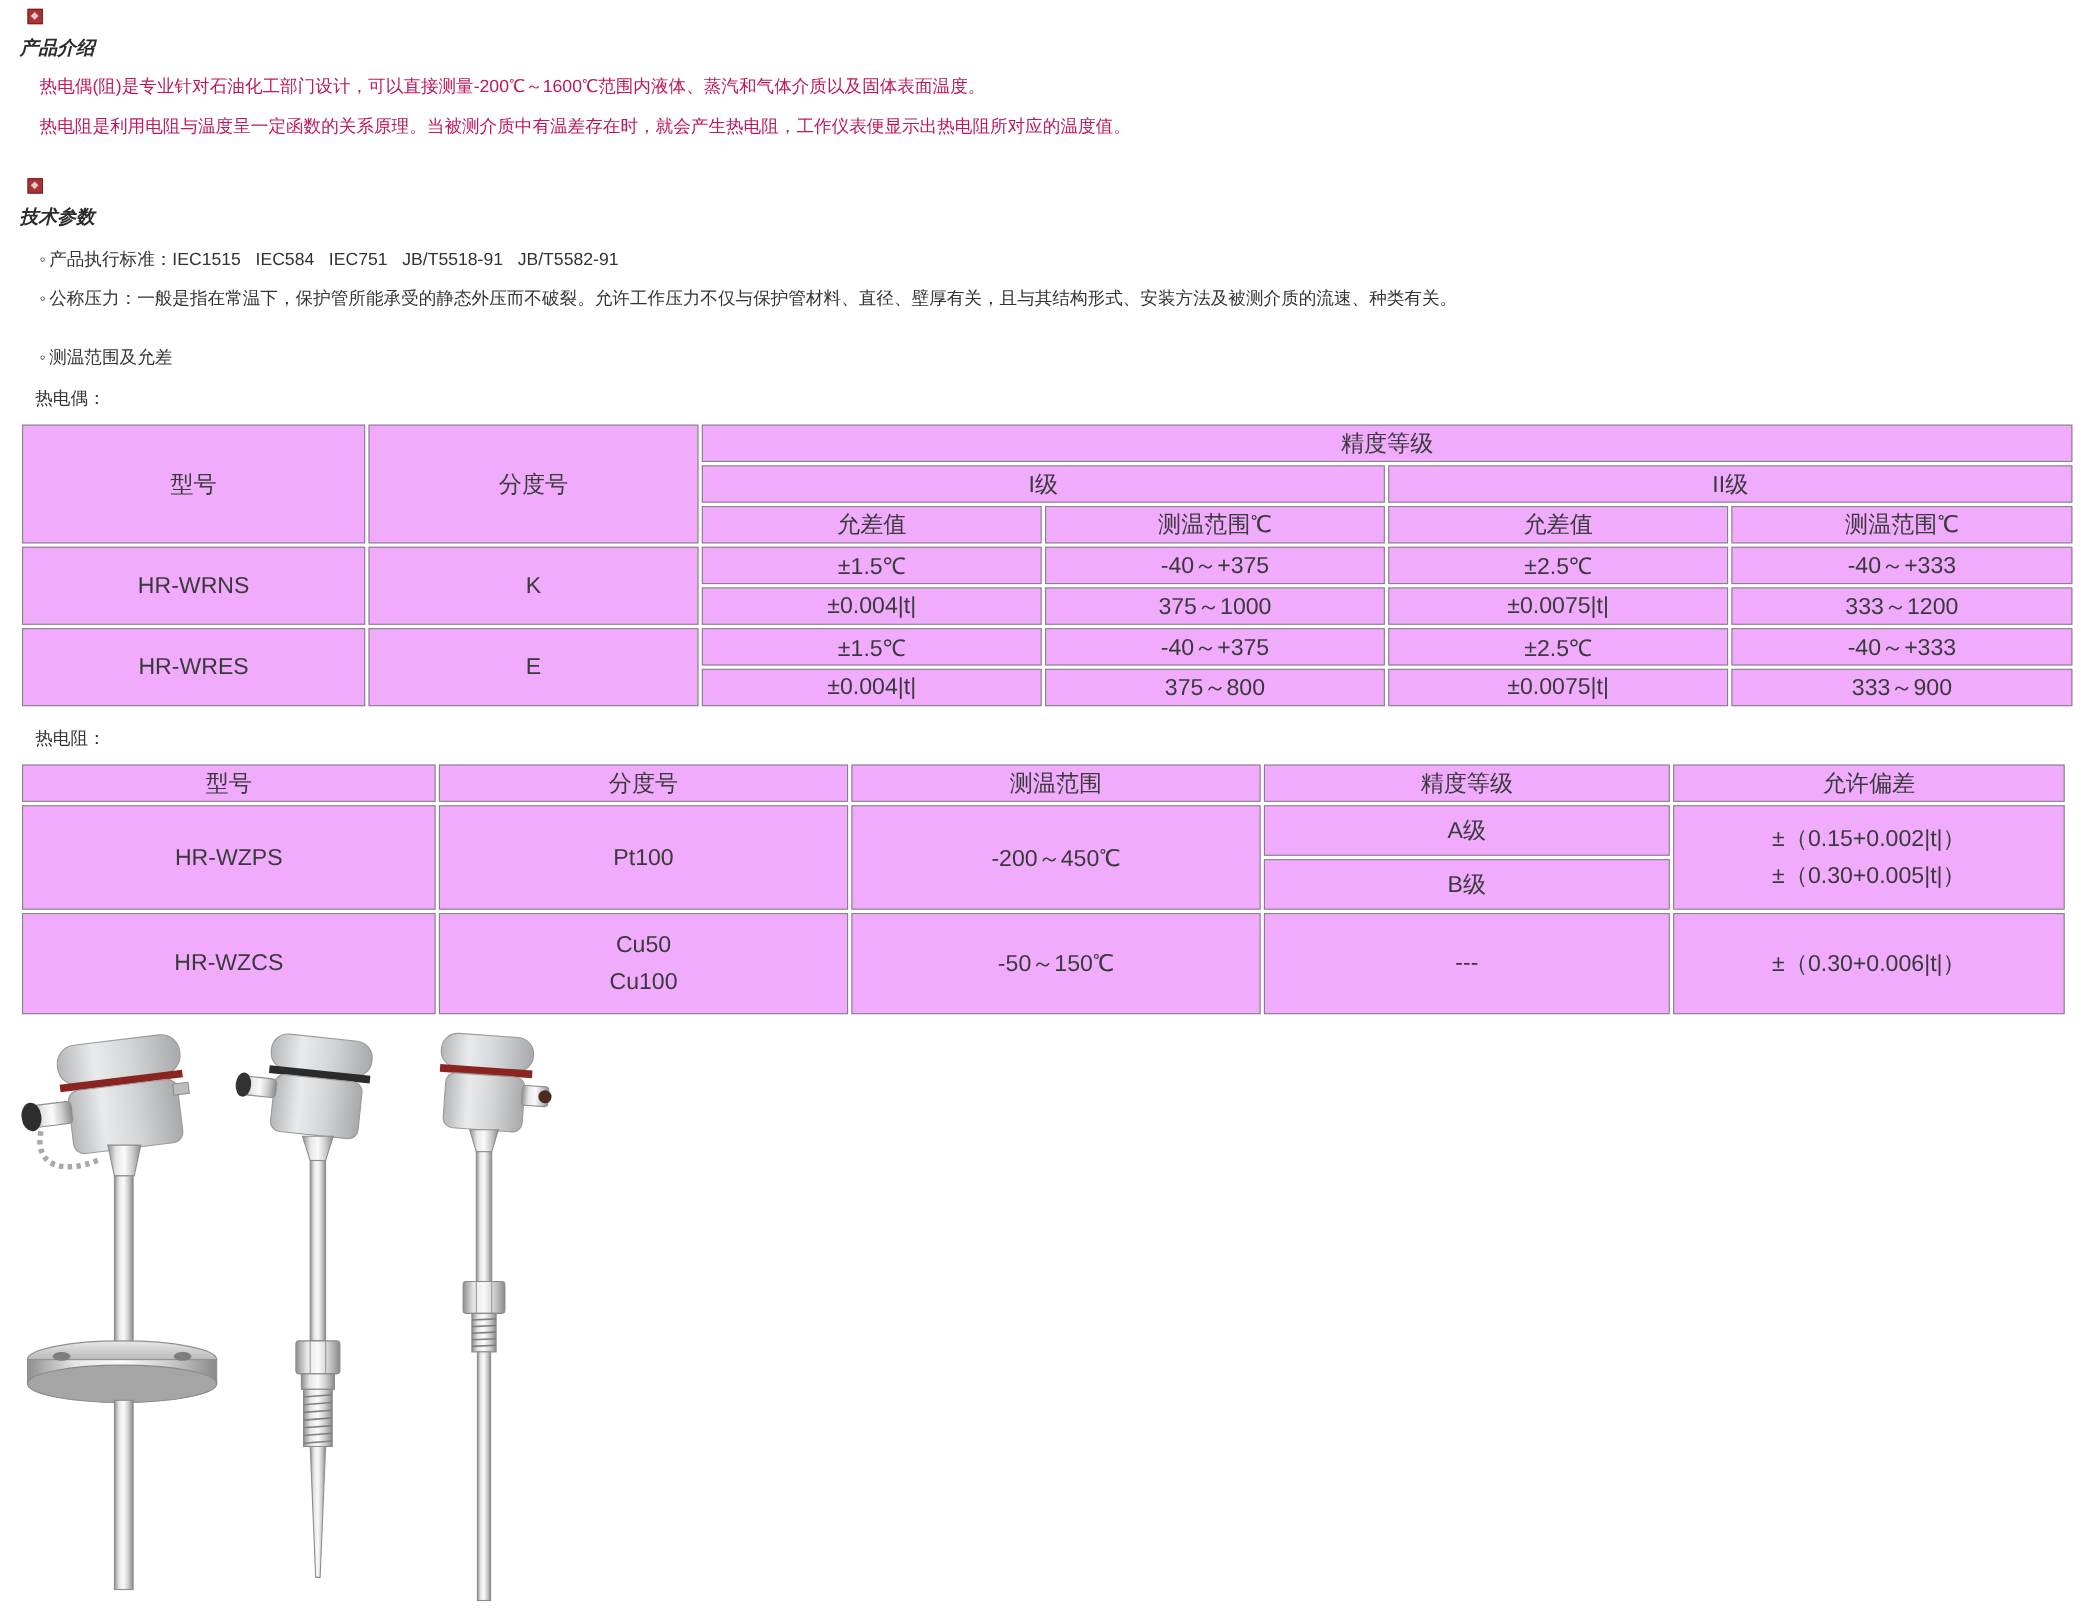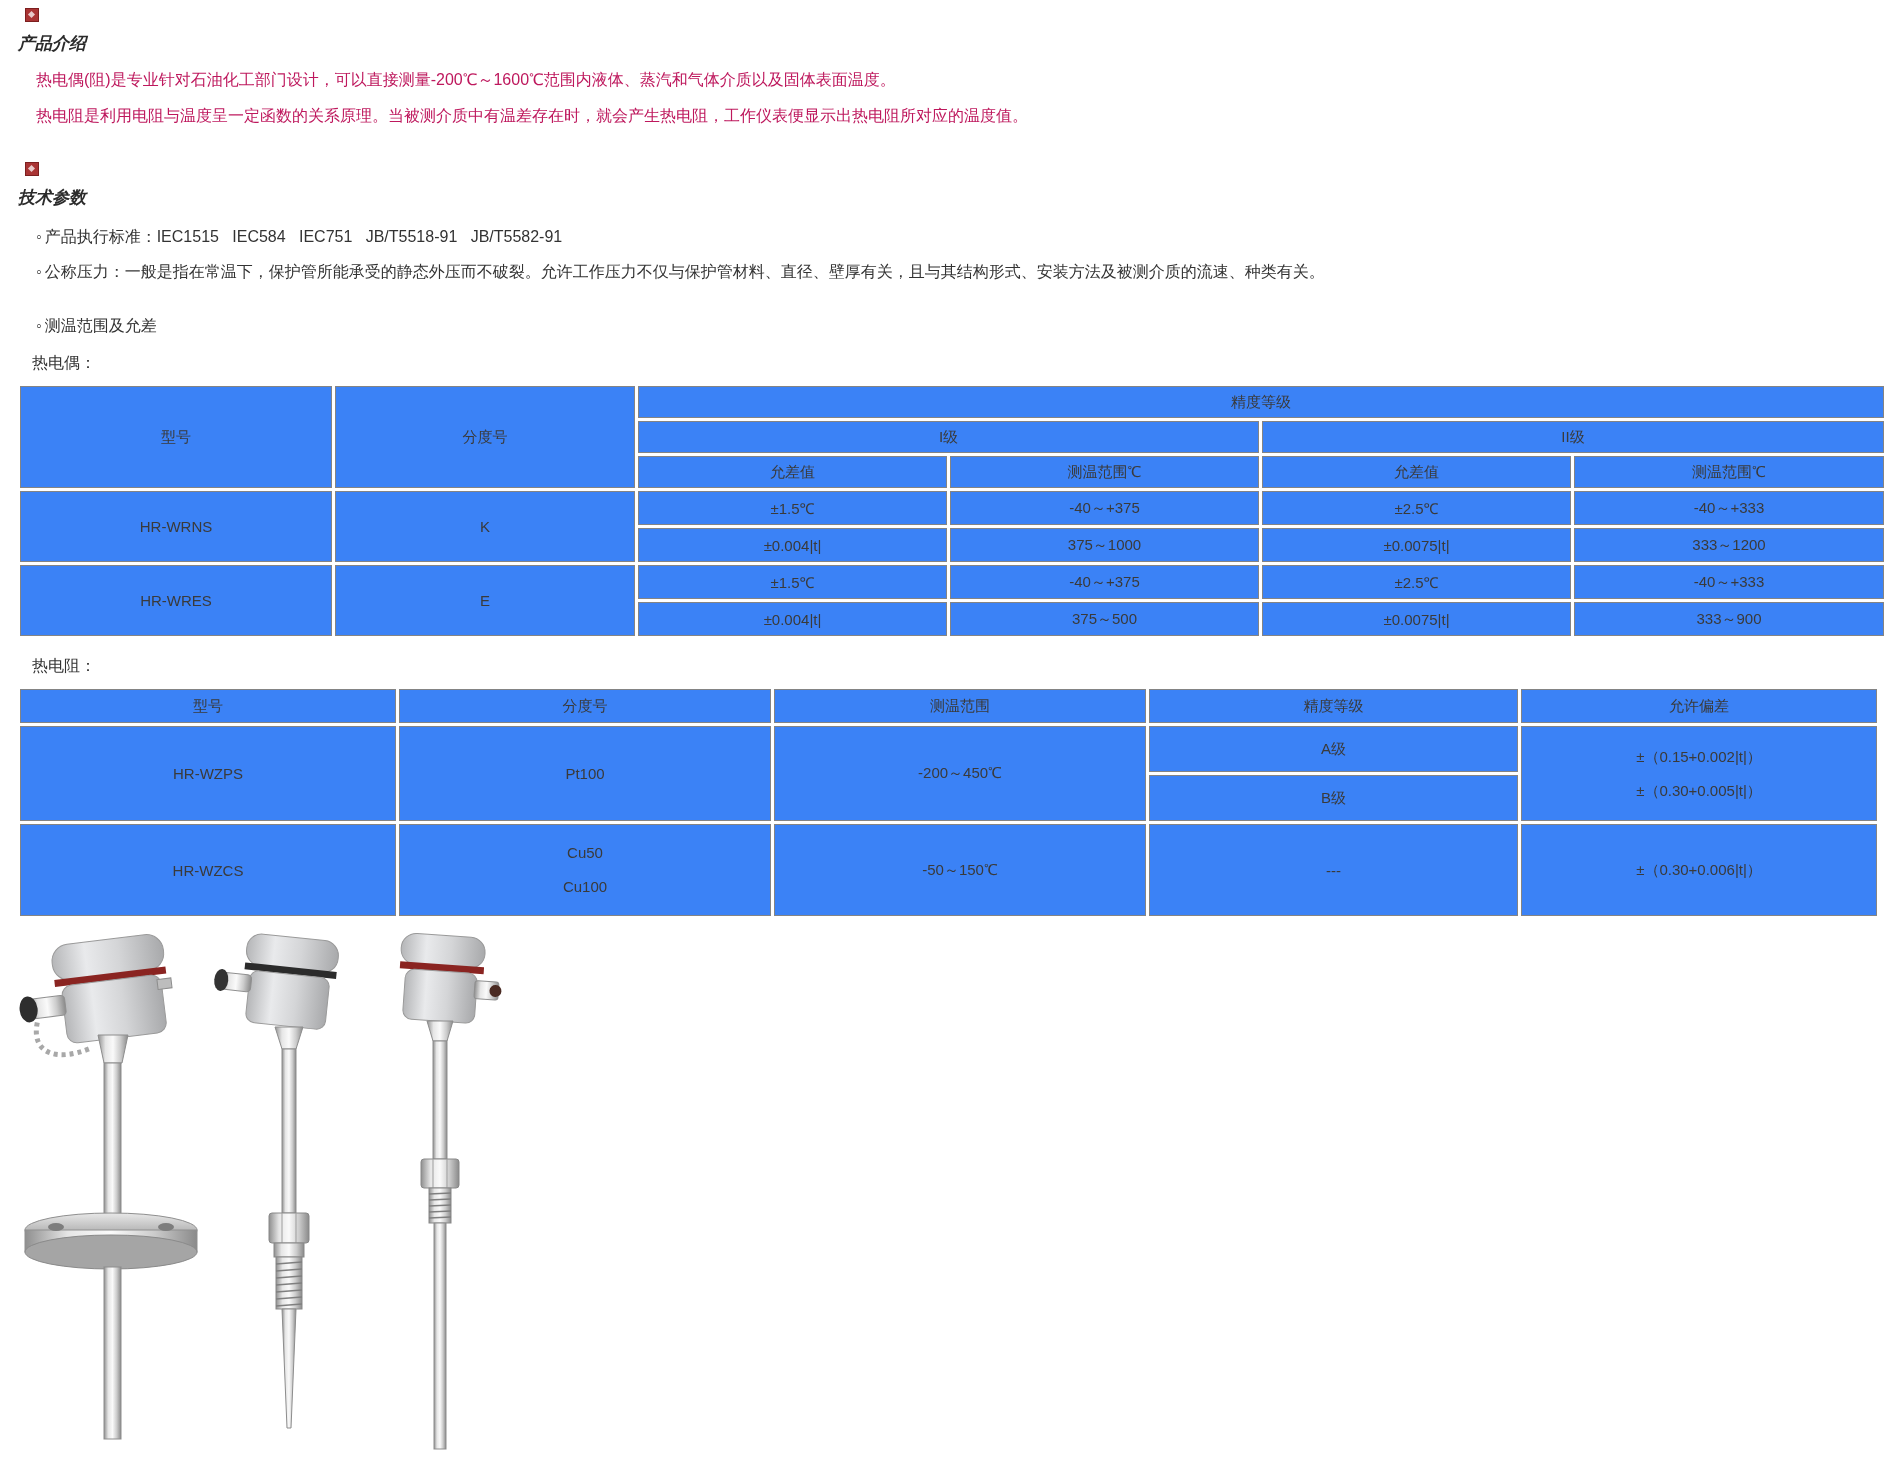--- a/index.html
+++ b/index.html
@@ -58,24 +58,24 @@
   table.spec {
     border-collapse:separate;
     border-spacing:3px;
     margin:10px 0 0 17px;
     table-layout:fixed;
   }
   table.spec td {
     border:1px solid #848484;
     text-align:center;
     vertical-align:middle;
-    font-size:15px;
+    font-size:21px;
     color:#3a3a3a;
     padding:2px 4px;
-    background:#3b82f6;
+    background:#f0abfc;
   }
   table.tc { width:1856px; }
   table.tc td { height:26px; }
   table.tc tr.data td { height:28px; }
 
   table.rtd { width:1863px; margin-top:10px; }
   table.rtd td.hdr { height:28px; }
   table.rtd td.sub { height:40px;margin-left:41px; }
   table.rtd td.tall { height:86px; }
   .two-line div { line-height:34px; }
@@ -164,21 +164,21 @@
     <tr class="data">
       <td rowspan="2">HR-WRES</td>
       <td rowspan="2">E</td>
       <td>±1.5℃</td>
       <td>-40～+375</td>
       <td>±2.5℃</td>
       <td>-40～+333</td>
     </tr>
     <tr class="data">
       <td>±0.004|t|</td>
-      <td>375～500</td>
+      <td>375～800</td>
       <td>±0.0075|t|</td>
       <td>333～900</td>
     </tr>
   </tbody>
     </table>
 
   <div class="table-label">热电阻：</div>
 
   <table class="spec rtd">
     <colgroup>

